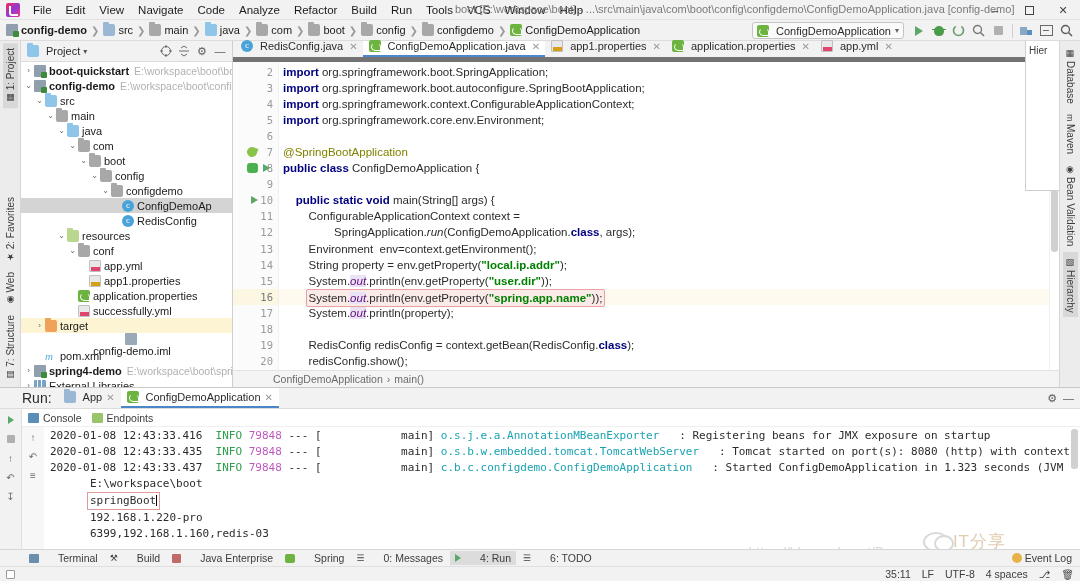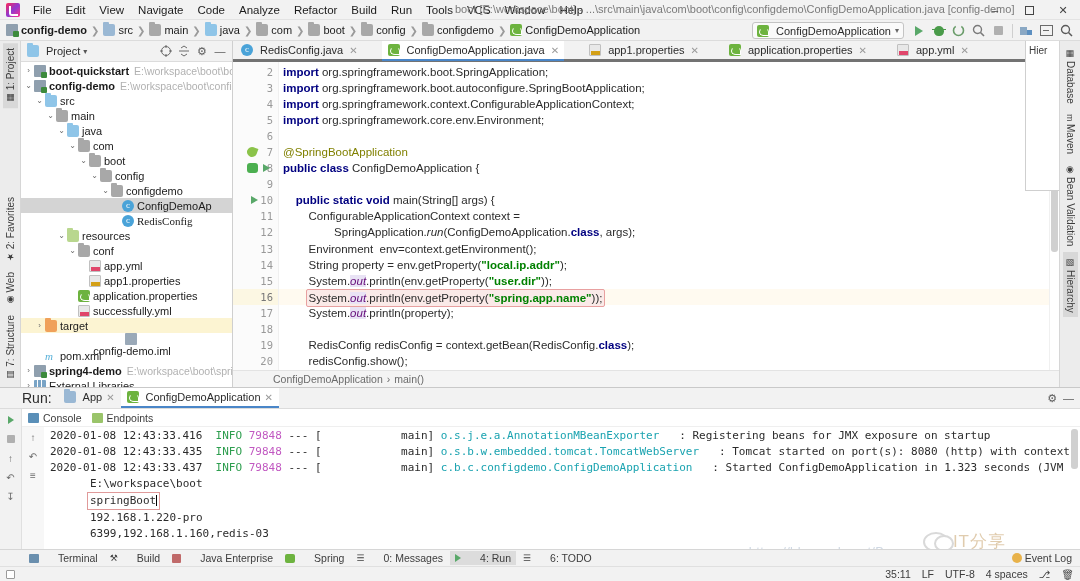--- a/index.html
+++ b/index.html
@@ -138,22 +138,22 @@
   .ic-props::after{content:"";position:absolute;left:1px;bottom:0px;width:9px;height:4px;background:#d4a017;}
   .ic-appprops { background:#6db33f; border-radius:2px; }
   .ic-appprops::after{content:"";position:absolute;left:2px;top:3px;width:8px;height:6px;border:1.5px solid #fff;border-radius:50% 50% 0 50%;border-top-color:transparent;}
   .ic-iml { background:#9aa9b8; border-radius:1px; }
   .ic-xml { color:#58b0d8; font-size:11px; font-family:"Liberation Serif",serif; font-style:italic; }
   .ic-lib { background: linear-gradient(90deg,#7aa4c6 0 3px,#fff 3px 4px,#7aa4c6 4px 7px,#fff 7px 8px,#7aa4c6 8px 11px); border-radius:1px; }
 
   
   .editor-wrap { flex:1; display:flex; flex-direction:column; min-width:0; background:#fff; }
   .tabs {
-    height: 21px; background:#f2f2f2; display:flex; 
-    border-bottom:3px solid #737373; flex-shrink:0; padding-left:2px;gap:19px;
+    height: 21px; background:#f2f2f2; display:flex; align-items:flex-end;
+    border-bottom:5px solid #737373; flex-shrink:0; padding-left:2px;
   }
   .tab {
     height: 20px; display:flex; align-items:center; padding: 0 5px 0 6px; gap:4px;
     font-size:11px; border-bottom:2px solid transparent; white-space:nowrap;
   }
   .tab.active { background:#fff; border-bottom:2px solid #4a86c8; }
   .tab .x { color:#9a9a9a; font-size:10px; margin-left:2px; }
 
   
   .code-area { flex:1; display:flex; min-height:0; background:#fff; position:relative; overflow:hidden; }
@@ -495,21 +495,21 @@
           <div class="row" style="padding-left: 79px;">
             <span class="arrow">⌄</span>
             <span class="ic-s ic-folder"></span>
             <span class="nm">configdemo</span>
           </div>
           <div class="row sel" style="padding-left: 90px;">
             <span class="arrow"></span>
             <span class="ic-s ic-class"></span>
             <span class="nm">ConfigDemoAp</span>
           </div>
-          <div class="row" style="padding-left: 90px; font-family: Liberation Serif, serif;">
+          <div class="row" style="padding-left: 90px;">
             <span class="arrow"></span>
             <span class="ic-s ic-class"></span>
             <span class="nm">RedisConfig</span>
           </div>
           <div class="row" style="padding-left: 35px;">
             <span class="arrow">⌄</span>
             <span class="ic-s ic-folder res"></span>
             <span class="nm">resources</span>
           </div>
           <div class="row" style="padding-left: 46px;">

